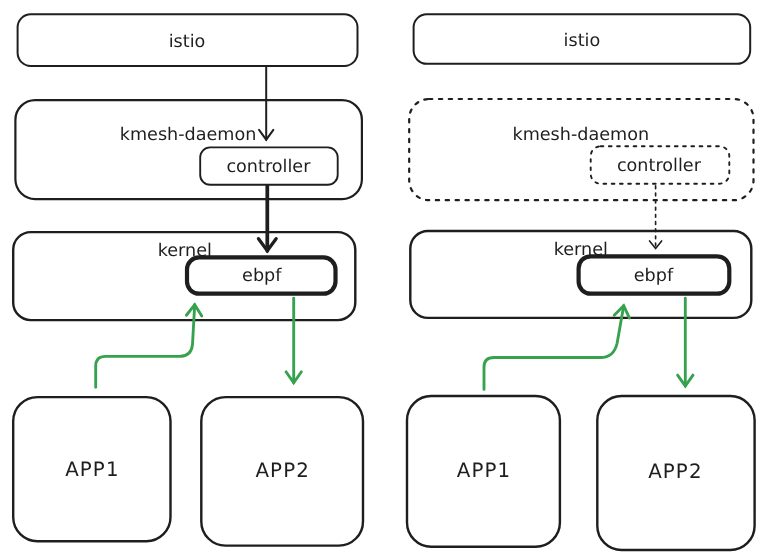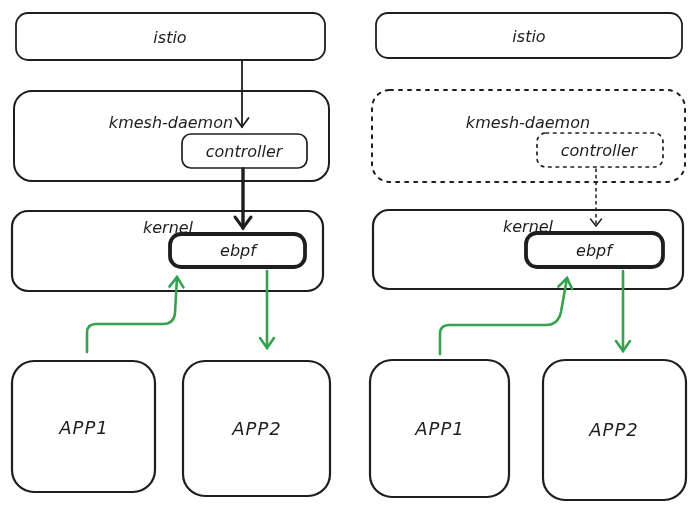--- a/index.html
+++ b/index.html
@@ -1,16 +1,16 @@
 <!DOCTYPE html>
 <html style="--ink: #1e1e1e; --green: #36a24e;"><head>
 <meta charset="utf-8">
 <style>
   html, body { margin: 0; padding: 0; background: #ffffff; }
-  .stage { width: 695px; height: 507px; position: relative; background: #ffffff; font-style: italic; }
+  .stage { width: 695px; height: 507px; position: relative; background: #ffffff; }
   svg { display: block; }
   .box   { fill: #ffffff; stroke: var(--ink); }
   .arrow { fill: none; stroke: var(--ink); }
   .garrow{ fill: none; stroke: var(--green); }
   .mk-ink   { fill: none; stroke: var(--ink); }
   .mk-green { fill: none; stroke: var(--green); }
   .lbl {
     fill: var(--ink);
     font-family: "DejaVu Sans", "Liberation Sans", sans-serif;
     text-anchor: middle;

